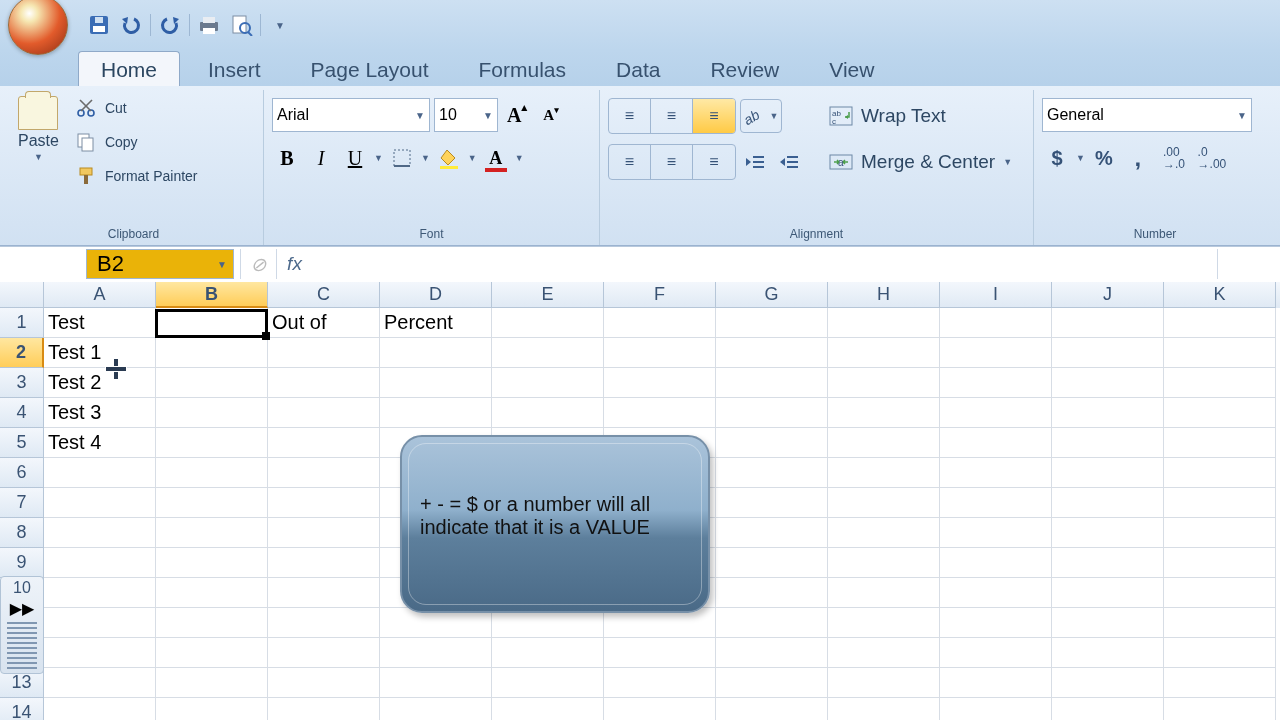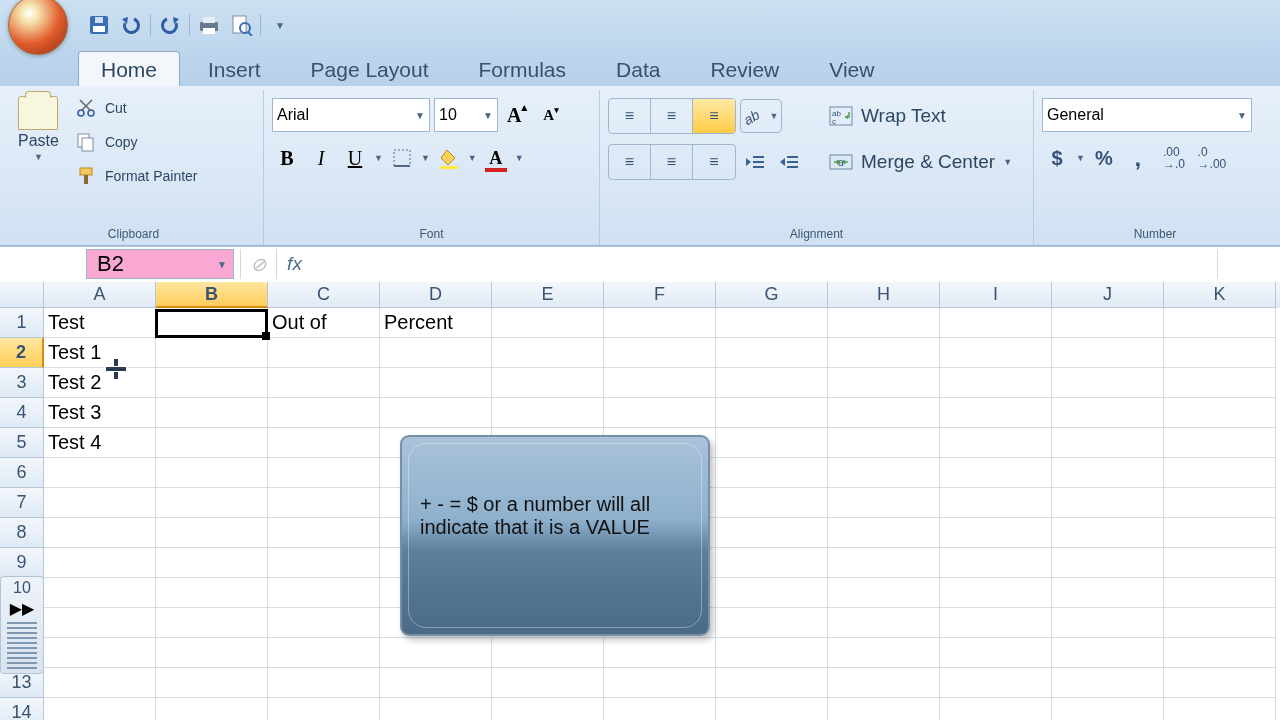--- a/index.html
+++ b/index.html
@@ -24,39 +24,39 @@
 .small-ico { width:22px; height:22px; display:flex; align-items:center; justify-content:center; }
 .ctl { height:34px; border:1px solid #9fb6d1; background:#fff; display:flex; align-items:center; padding:0 4px; }
 .dd-arr { margin-left:auto; font-size:10px; color:#4a6489;}
 .btn-s { width:30px; height:32px; border:1px solid transparent; display:flex; align-items:center; justify-content:center; border-radius:3px;}
 .btn-group { display:flex; border:1px solid #9fb6d1; border-radius:4px; overflow:hidden; }
 .btn-group .seg { width:42px; height:34px; display:flex; align-items:center; justify-content:center; border-right:1px solid #9fb6d1; font-size:16px; color:#355277;}
 .btn-group .seg:last-child { border-right:none;}
 .btn-group .seg.hot { background:linear-gradient(#ffe9a5,#ffca45); }
 .wide-btn { display:flex; align-items:center; gap:8px; height:36px; padding:0 10px; font-size:19px; color:#2d4763; border:1px solid transparent; border-radius:3px;}
 .nm-box { position:relative; height:36px; background:#fff; border-top:1px solid #b7c8dc;}
-.name-fld { position:absolute; left:86px; top:2px; width:148px; height:30px; border:1px solid #9fb6d1; background:#f9a8d4; display:flex; align-items:center; padding:0 10px; font-size:22px; }
+.name-fld { position:absolute; left:86px; top:2px; width:148px; height:30px; border:1px solid #9fb6d1; background:#eab308; display:flex; align-items:center; padding:0 10px; font-size:22px; }
 .name-fld .dd-arr { position:absolute; right:6px;}
 .fx-area { position:absolute; left:240px; top:2px; height:30px; display:flex; align-items:center;}
 .fx-btn { width:36px; height:30px; display:flex; align-items:center; justify-content:center; border-left:1px solid #cfd9e6; font-style:italic; color:#4d6a8c; font-size:19px;}
 .fx-input { border-right:1px solid #cfd9e6; height:30px; width:900px; padding:0 8px; margin-left:6px;}
 .grid { position:relative; background:#fff; }
 .col-headers { display:flex; height:26px; background:linear-gradient(#f3f7fc,#dfe9f4); }
 .corner { width:44px; border-right:1px solid #b6c6d8; border-bottom:1px solid #b6c6d8; background:linear-gradient(#f3f7fc,#dfe9f4);}
 .ch { width:112px; border-right:1px solid #b6c6d8; border-bottom:1px solid #b6c6d8; text-align:center; font-size:18px; color:#3a5373; display:flex; align-items:center; justify-content:center;}
 .ch.sel { background:linear-gradient(#ffe7a0,#ffcd59); font-weight:600; border-bottom:2px solid #d88b13;}
 .rows { }
 .row { display:flex; height:30px; }
 .rh { width:44px; border-right:1px solid #b6c6d8; border-bottom:1px solid #b6c6d8; background:linear-gradient(#f3f7fc,#dfe9f4); text-align:center; font-size:18px; color:#3a5373; display:flex; align-items:center; justify-content:center;}
 .rh.sel { background:linear-gradient(#ffe7a0,#ffcd59); border-right:2px solid #d88b13; font-weight:600;}
 .cell { width:112px; border-right:1px solid #d7dde5; border-bottom:1px solid #d7dde5; padding:0 4px; font-size:20px; display:flex; align-items:center; }
 .cell.cf { font-family:Arial,sans-serif; }
 .sel-box { position:absolute; border:3px solid #000; background:#fff; pointer-events:none; }
 .sel-box::after { content:''; position:absolute; right:-5px; bottom:-5px; width:8px; height:8px; background:#000;}
-.callout { position:absolute; width:310px; height:201px; border-radius:9px; background:linear-gradient(#aac3da 0%,#8fb0cc 42%,#5d7f9c 58%,#4a6a87 100%); border:2px solid #7790a8; box-shadow:3px 4px 6px rgba(0,0,0,.25); padding:56px 18px 18px; font-size:20px; color:#111; font-family:Arial,sans-serif;}
+.callout { position:absolute; width:310px; height:178px; border-radius:22px; background:linear-gradient(#aac3da 0%,#8fb0cc 42%,#5d7f9c 58%,#4a6a87 100%); border:2px solid #7790a8; box-shadow:3px 4px 6px rgba(0,0,0,.25); padding:56px 18px 18px; font-size:20px; color:#111; font-family:Arial,sans-serif;}
 .callout::before { content:''; position:absolute; inset:6px; border-radius:18px; border:1px solid rgba(255,255,255,.35); pointer-events:none;}
 .cursor-plus { position:absolute; width:20px; height:20px; }
 .cursor-plus::before,.cursor-plus::after{content:'';position:absolute;background:#2a3b52;}
 .cursor-plus::before{left:8px;top:0;width:4px;height:20px;border:1px solid #fff;}
 .cursor-plus::after{top:8px;left:0;height:4px;width:20px;border:1px solid #fff;}
 svg { display:block; }
 .rib-col { display:flex; flex-direction:column; gap:6px; }
 .rib-row { display:flex; gap:4px; align-items:center; }
 .sidebar-widget { position:absolute; left:0; width:44px; background:linear-gradient(#eef3f9,#d8e3ef); border:1px solid #b1c3d6; border-radius:4px;}
 </style>

